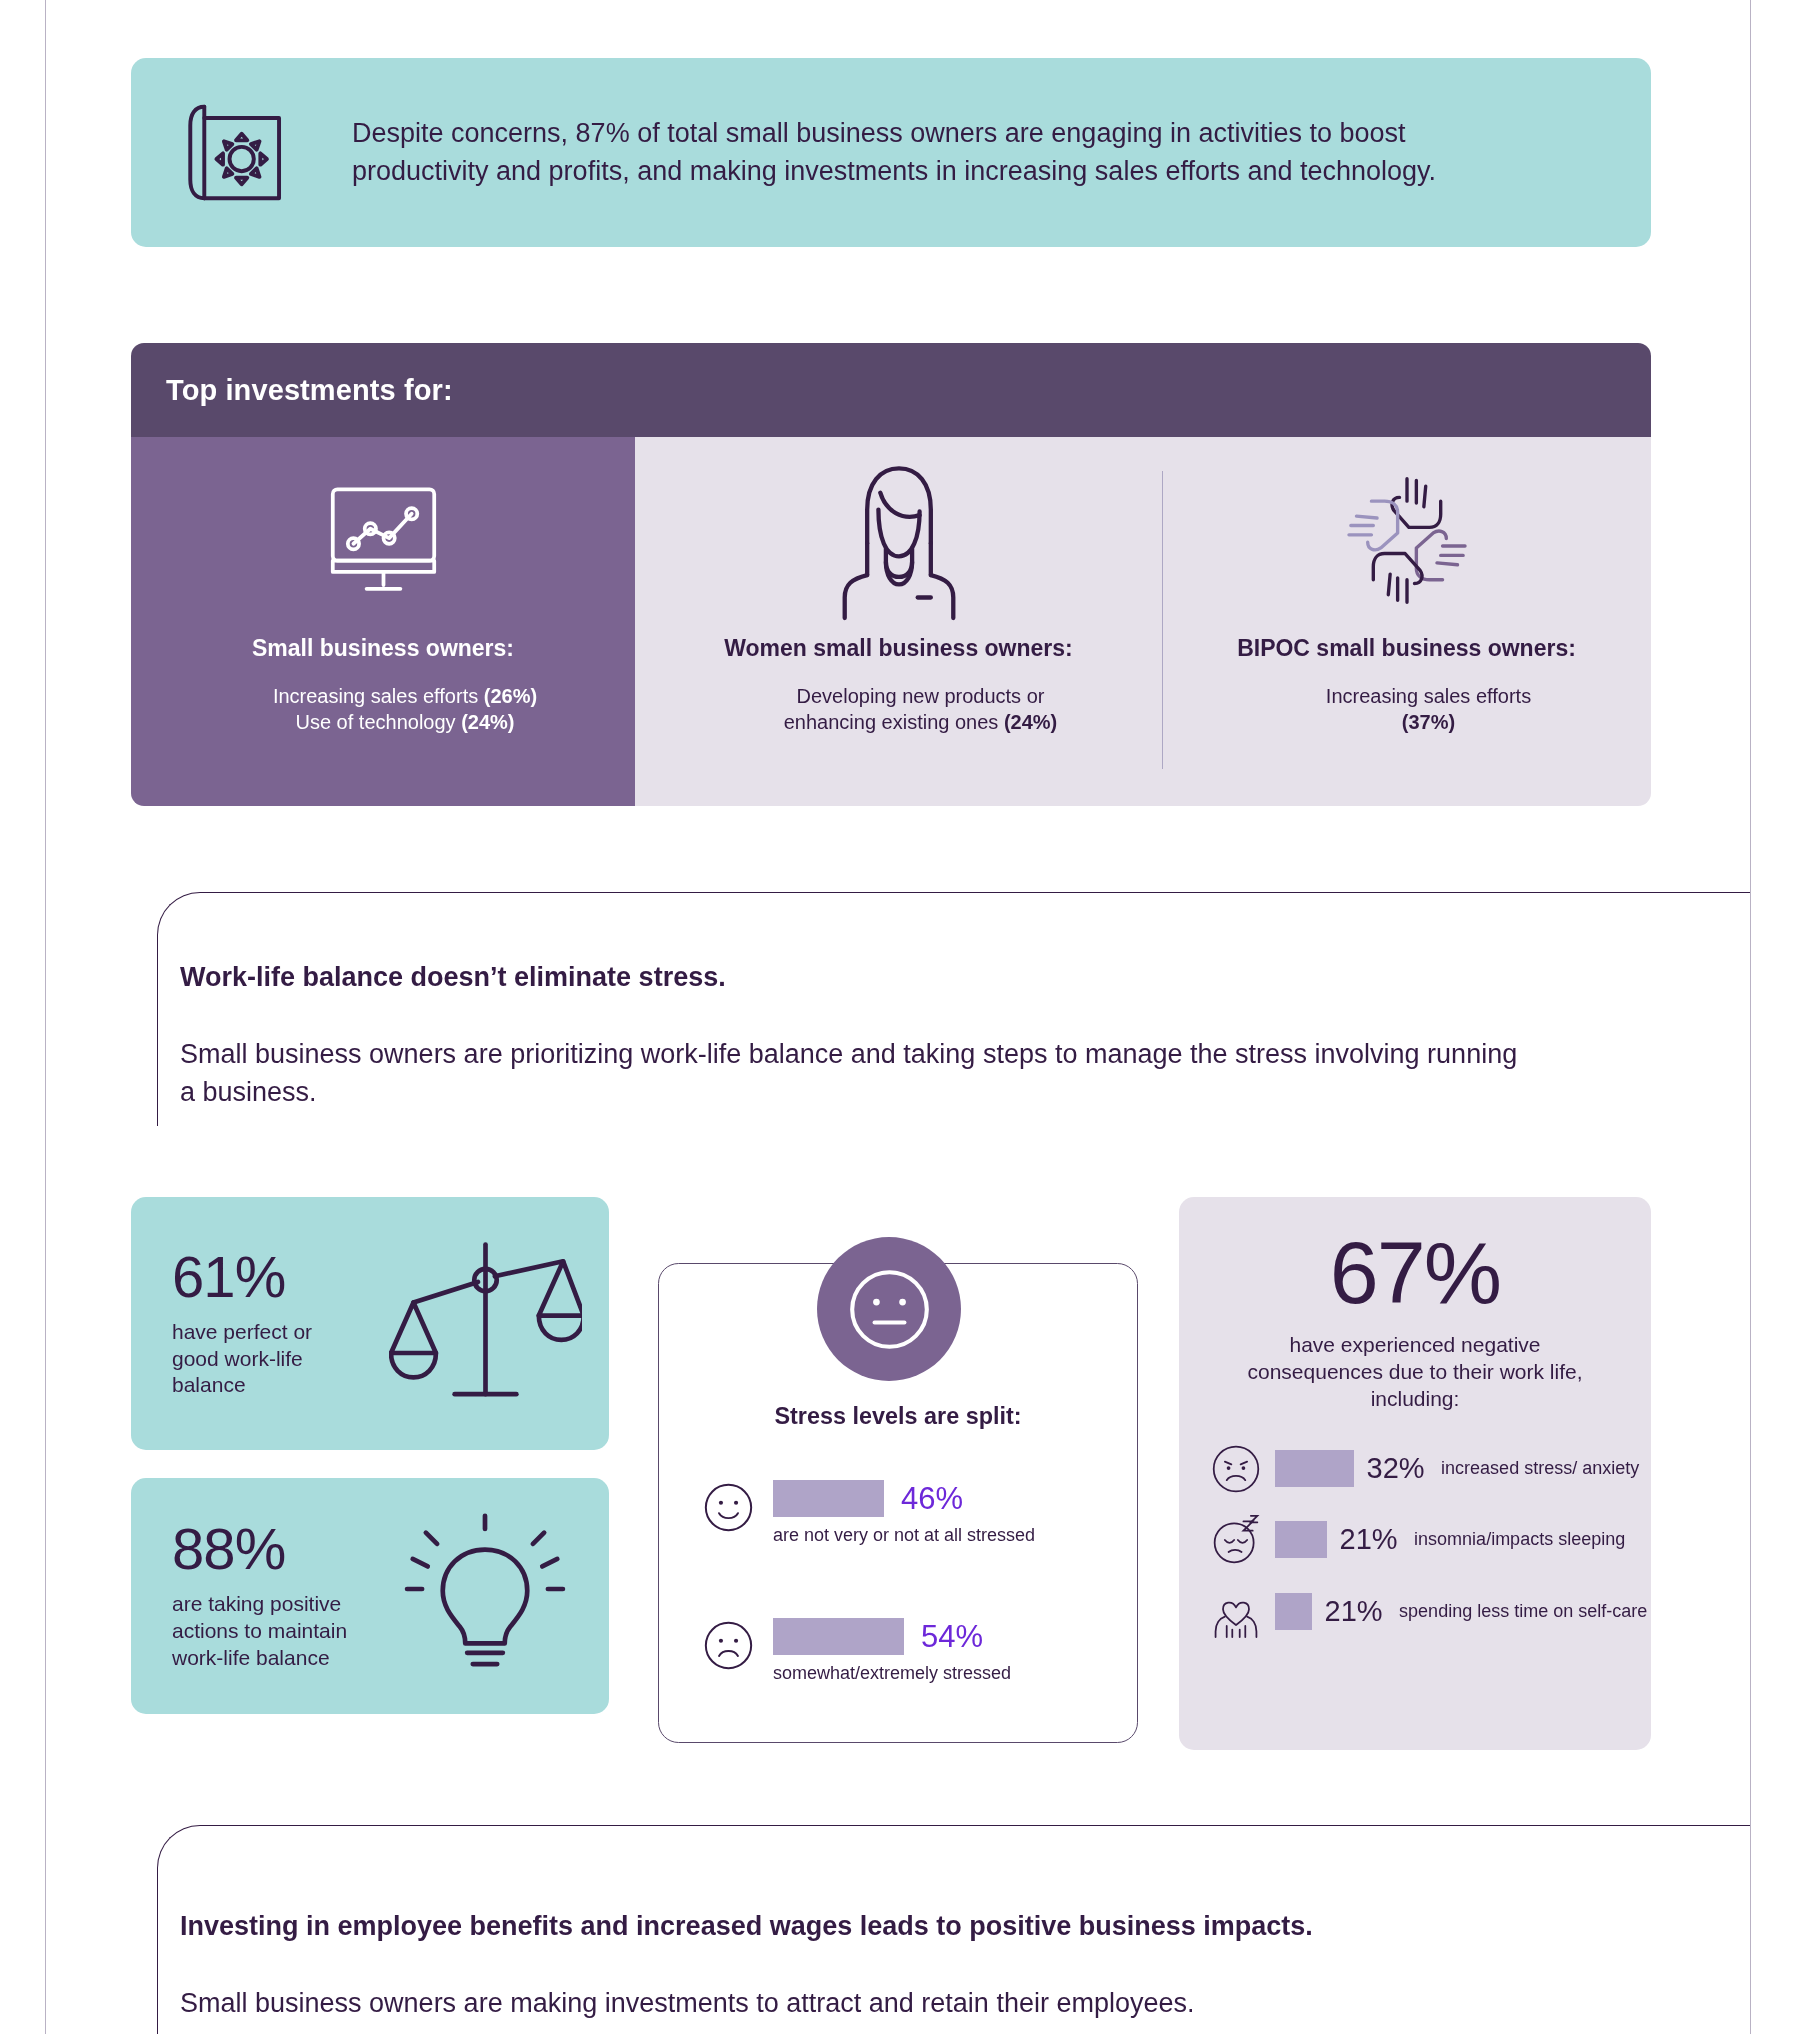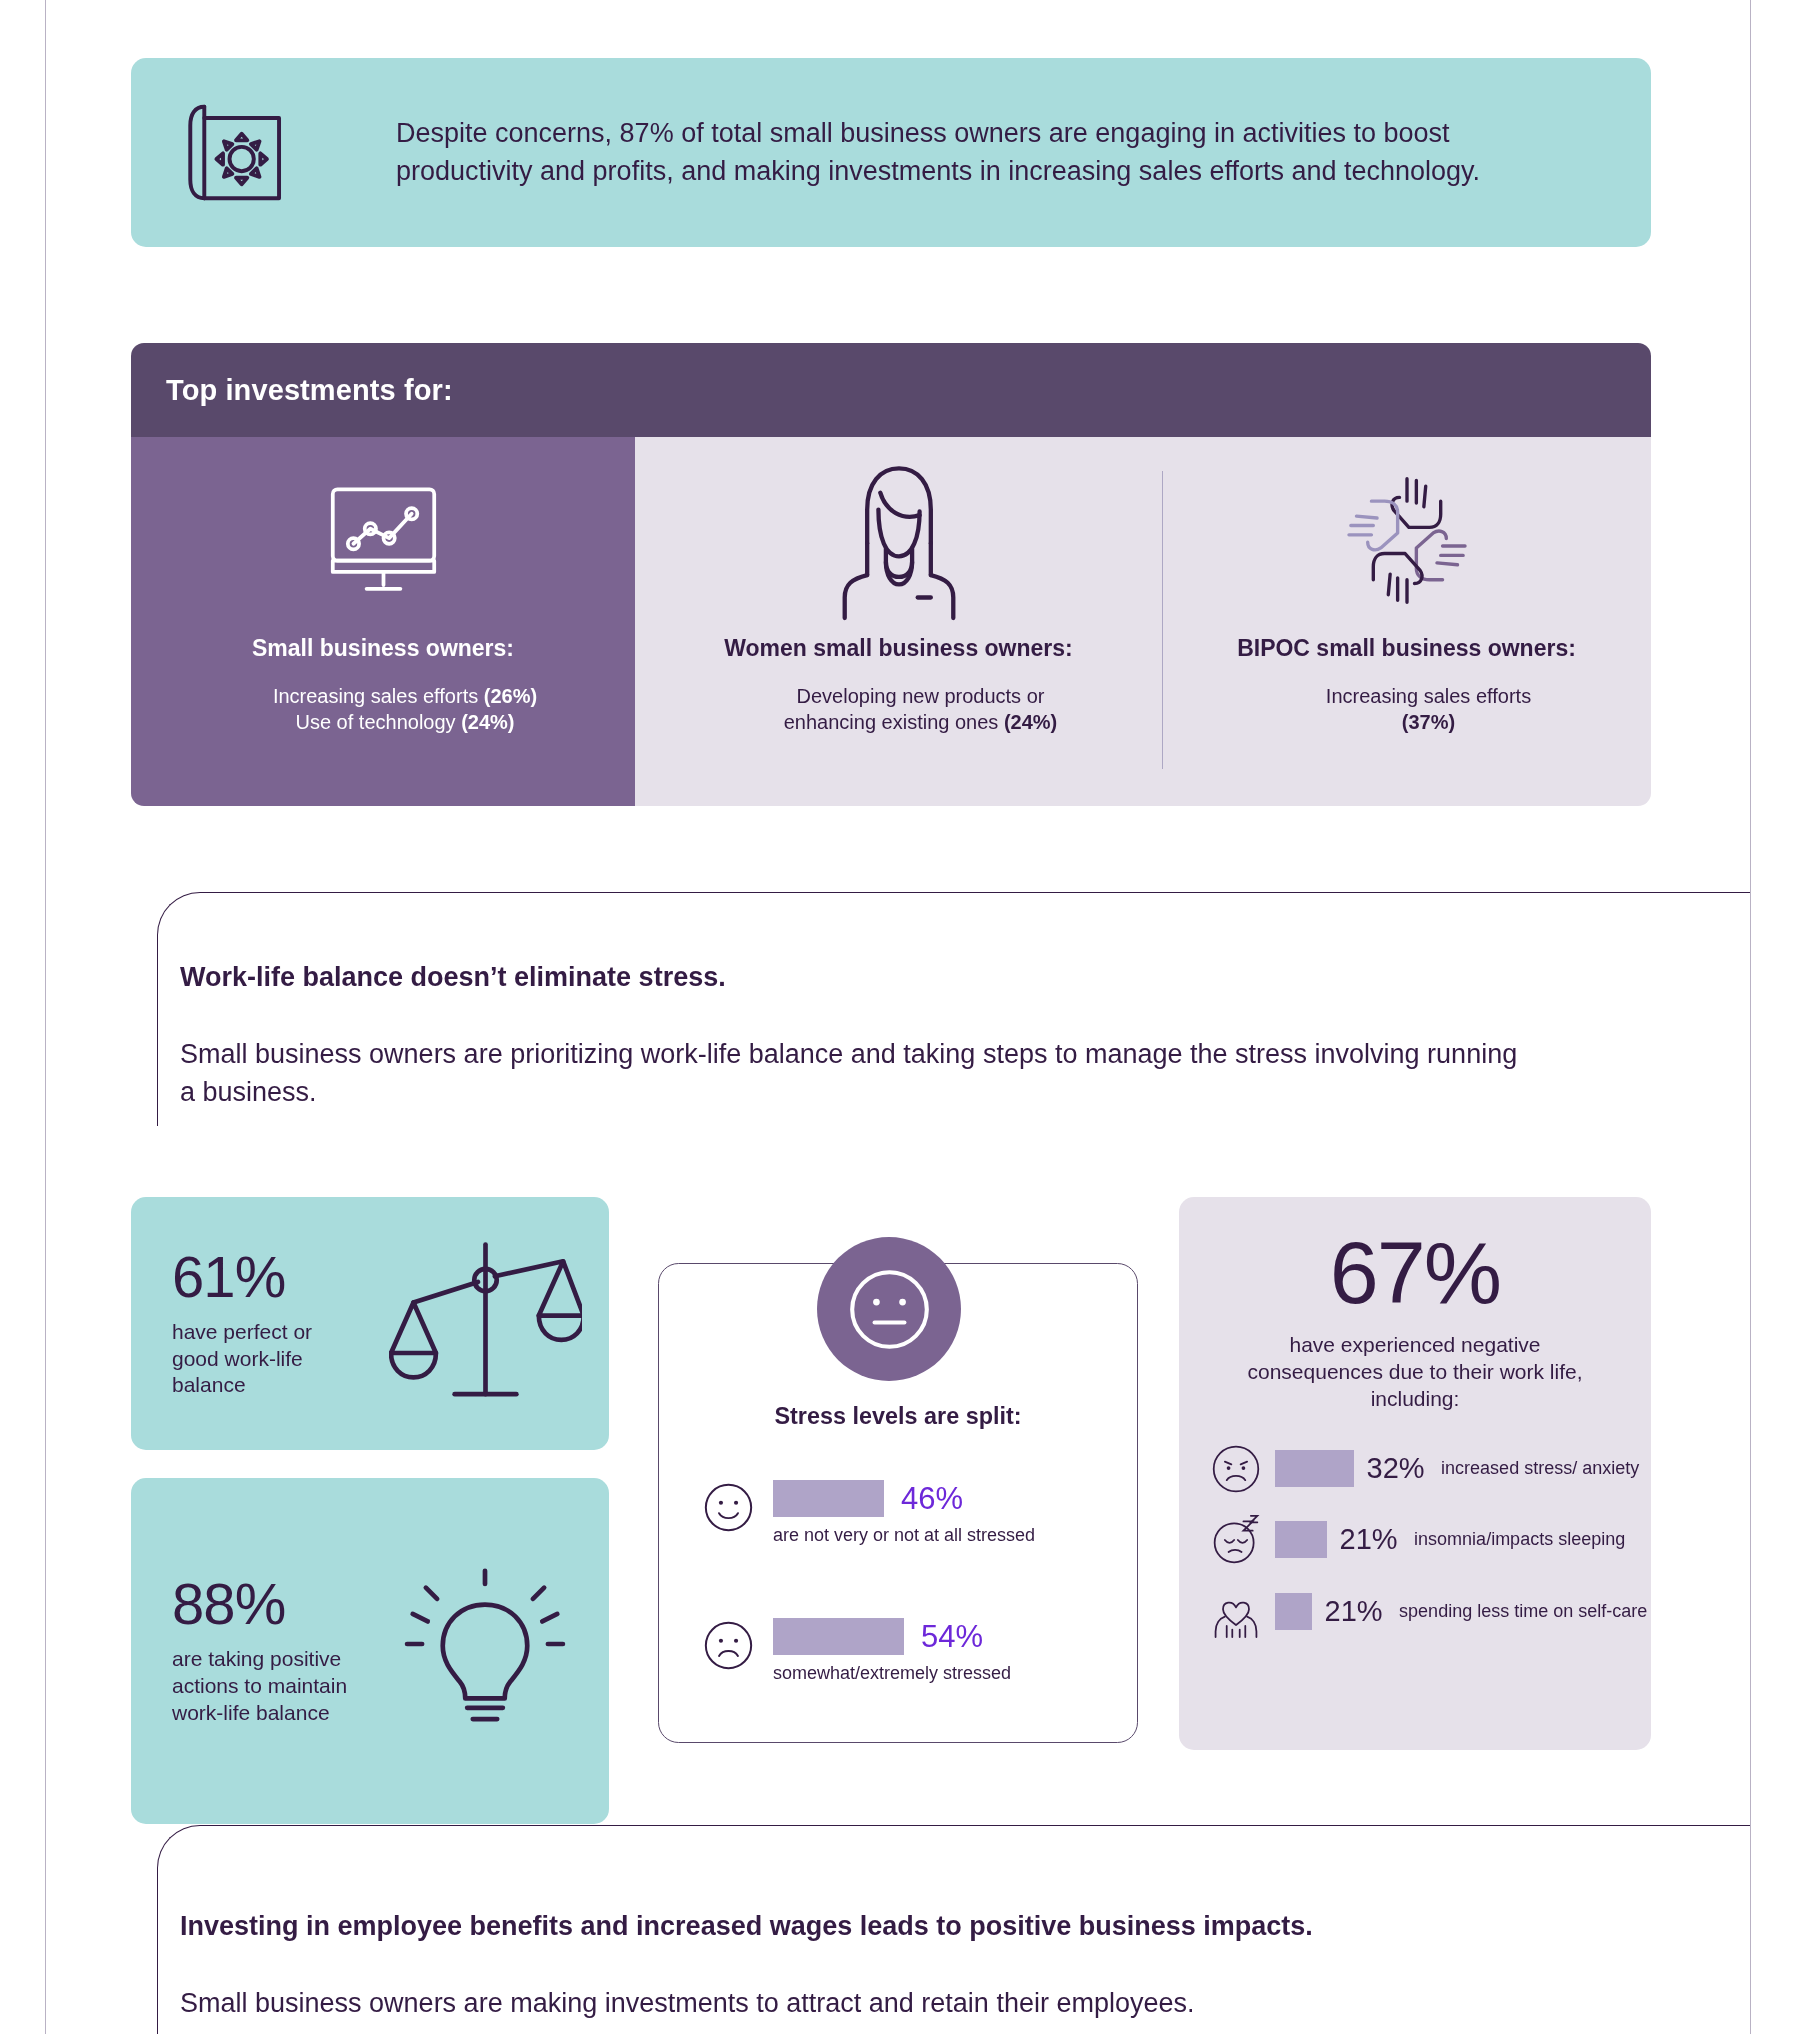--- a/index.html
+++ b/index.html
@@ -31,21 +31,20 @@
   
   .callout {
     position: absolute;
     left: 131px; top: 58px;
     width: 1520px; height: 189px;
     background: #A9DCDC;
     border-radius: 15px;
     display: flex;
     align-items: center;
     padding: 0 45px;
-    gap: 44px;
   }
   .callout-icon { width: 122px; flex: 0 0 122px; display:flex; align-items:center; justify-content:center; }
   .callout-text {
     font-size: 27px;
     line-height: 1.40;
     color: #341C44;
     margin-left: 54px;
     max-width: 1190px;
   }
 
@@ -114,21 +113,21 @@
 
   
   .statcard {
     position: absolute;
     background: #A9DCDC;
     border-radius: 15px;
     display: flex;
     align-items: center;
   }
   .stat-1 { left: 131px; top: 1197px; width: 478px; height: 253px; }
-  .stat-2 { left: 131px; top: 1478px; width: 478px; height: 346px; }
+  .stat-2 { left: 131px; top: 1478px; width: 478px; height: 236px; }
   .stat-txt { padding-left: 41px; width: 230px; }
   .stat-num { font-size: 58px; line-height: 1; font-weight: 400; color: #341C44; letter-spacing: -0.9px; }
   .stat-cap { margin-top: 13px; font-size: 21px; line-height: 1.28; color: #341C44; }
   .stat-ico { flex: 1; display:flex; align-items:center; justify-content:center; }
 
   
   .stressbox {
     position: absolute;
     left: 658px; top: 1263px;
     width: 480px; height: 480px;

